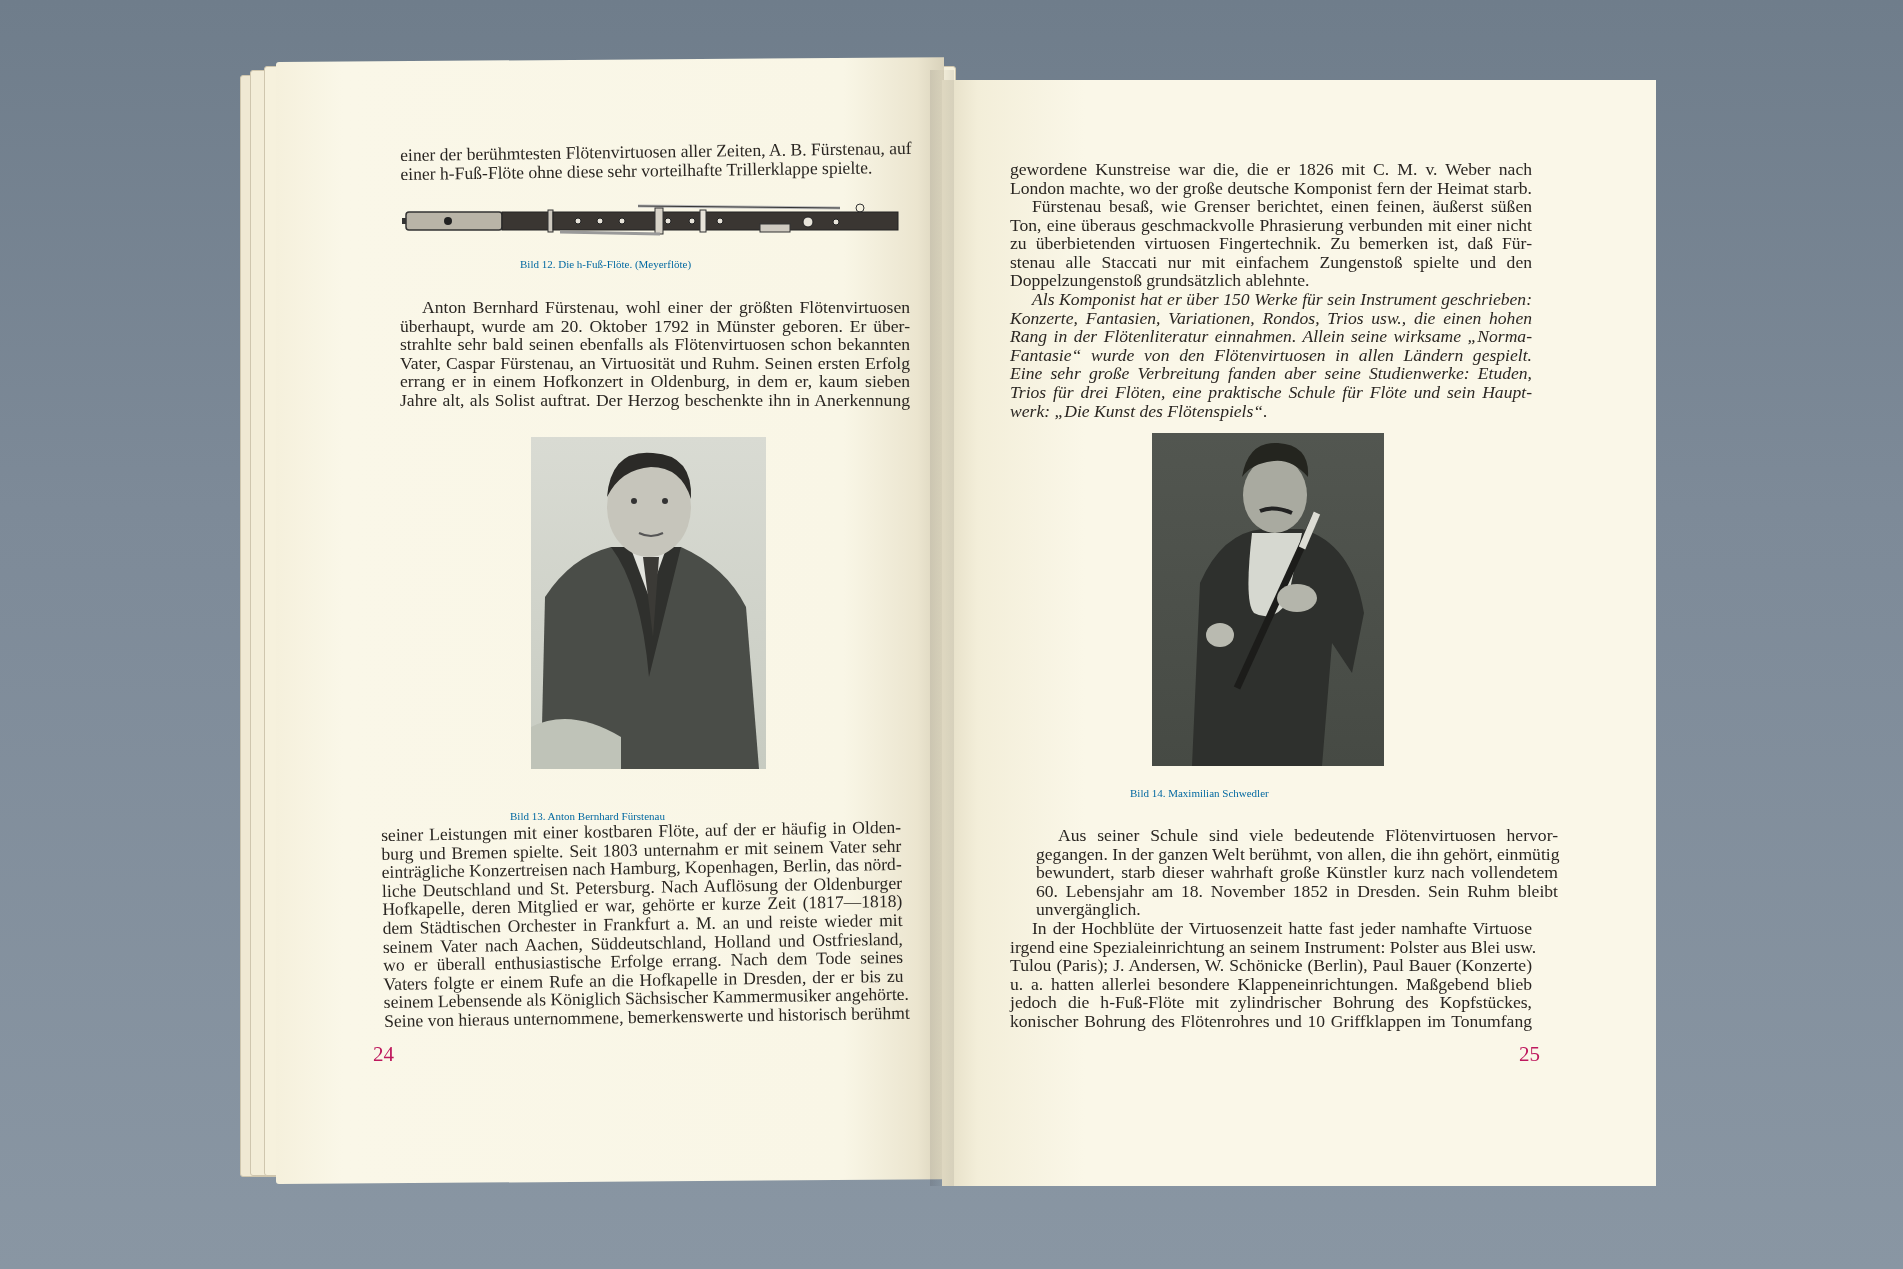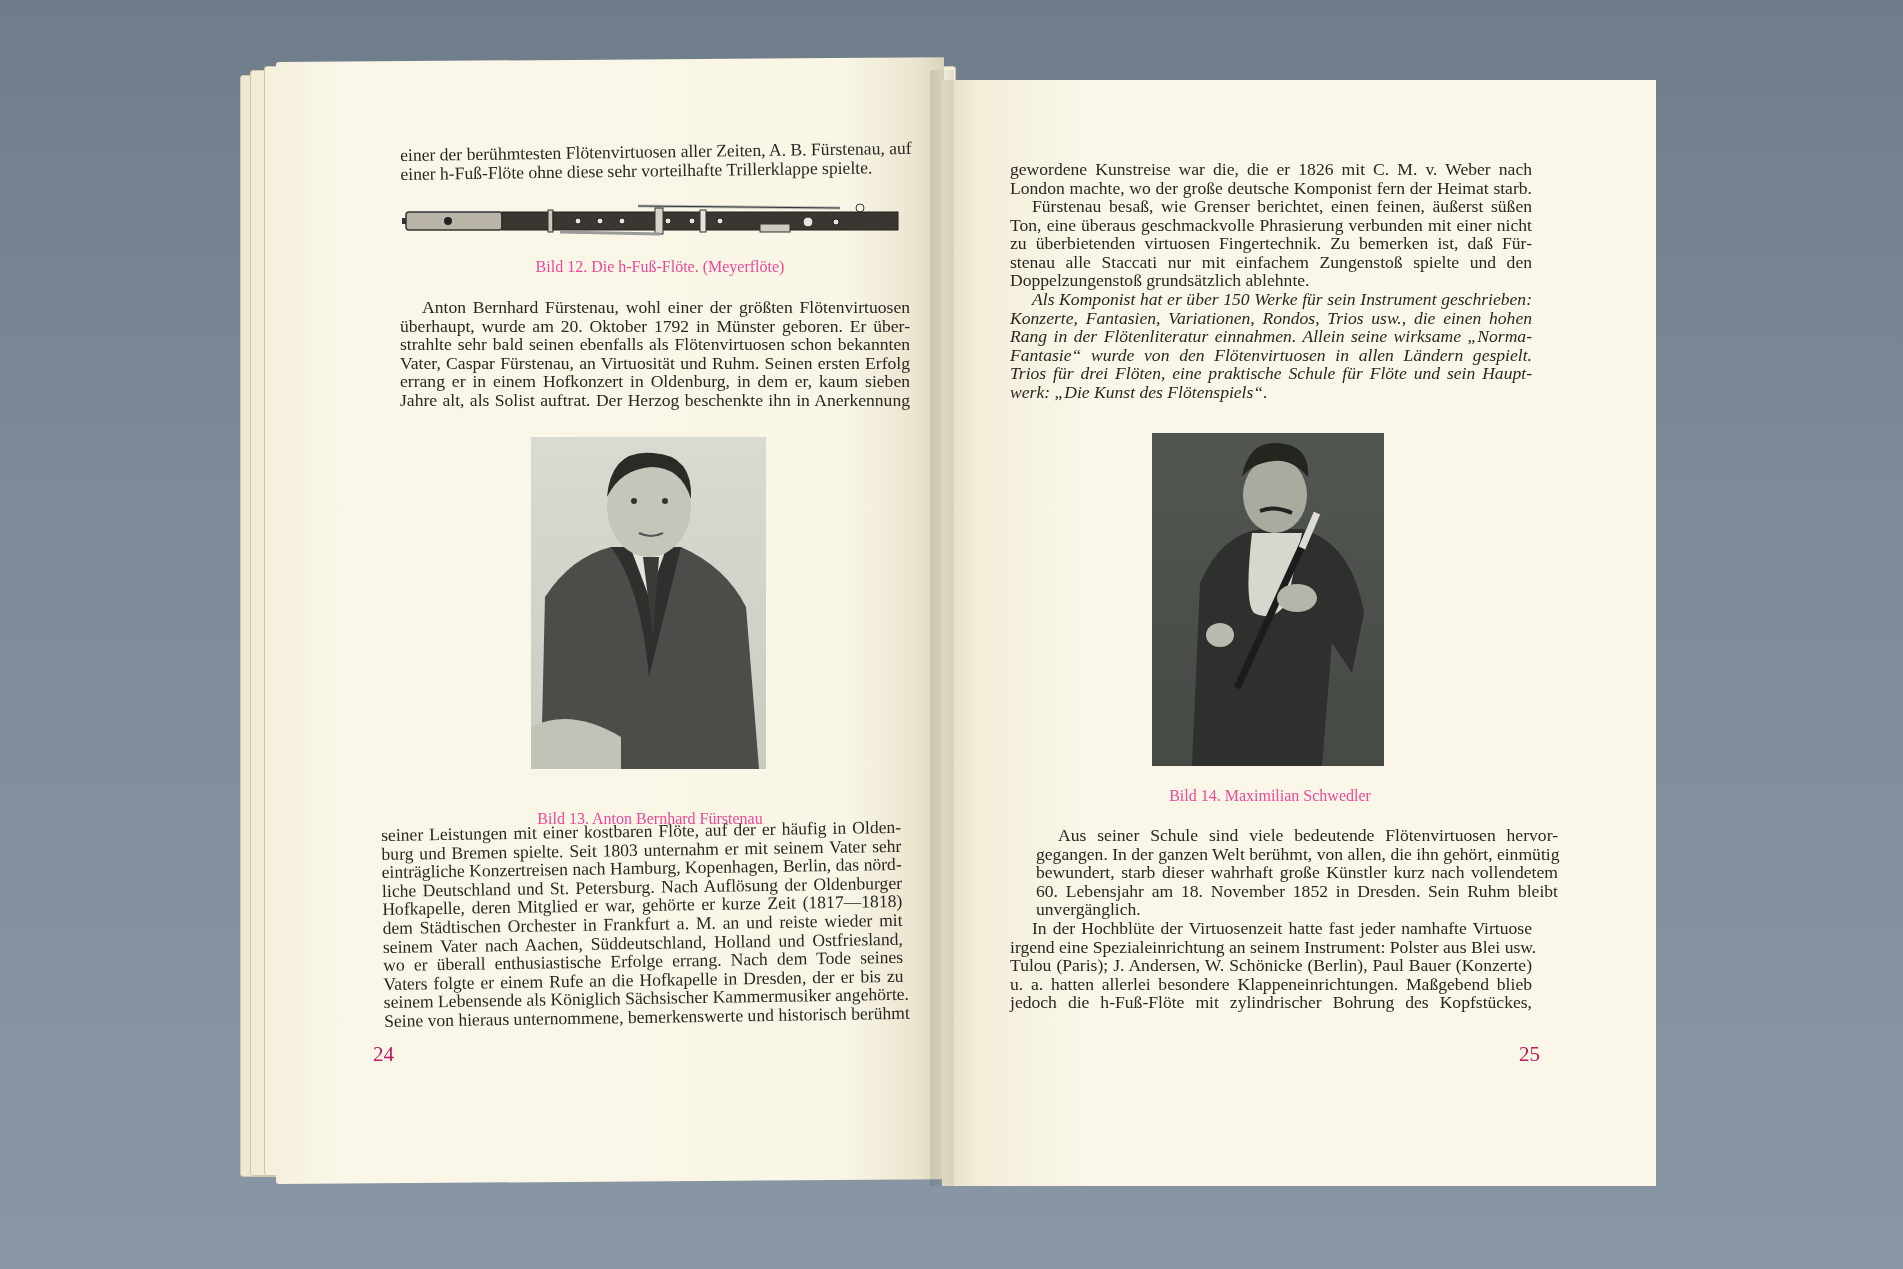--- a/index.html
+++ b/index.html
@@ -7,21 +7,21 @@
     background:linear-gradient(180deg,#6f7d8b 0%,#7d8a98 40%,#8996a3 100%);
     font-family:"Liberation Serif","DejaVu Serif",serif;color:#2a2622;}
   .stack{position:absolute;background:#f2ecd9;border:1px solid #cfc6ae;border-radius:3px;}
   .page{position:absolute;background:#f8f4e3;}
   #left-page{left:276px;top:62px;width:668px;height:1122px;
     background:linear-gradient(90deg,#f5f0dc 0%,#faf7e8 10%,#f9f6e6 85%,#ebe5cf 96%,#d9d2bb 100%);
     border-radius:3px 0 0 3px;transform:skewY(-0.4deg);transform-origin:left top;}
   #right-page{left:942px;top:80px;width:714px;height:1106px;
     background:linear-gradient(90deg,#e3dcc4 0%,#f3eed9 5%,#faf7e8 20%,#faf7e8 100%);}
   .text{position:absolute;font-size:17.6px;line-height:18.6px;text-align:justify;text-align-last:justify;}
-  .caption{position:absolute;font-size:16px;text-align:center;color:#ec4899;}
+  .caption{position:absolute;font-size:11px;text-align:left;color:#0369a1;}
   .pnum{position:absolute;font-size:21px;color:#be185d;}
   .figure{position:absolute;}
   .line{display:block;text-align:justify;text-align-last:justify;white-space:nowrap;}
   .line.end{text-align-last:left;}
   .indent{padding-left:22px;}
 </style>
 </head>
 <body>
 
 <div class="stack" style="left:240px;top:75px;width:700px;height:1100px;background:#efe8d3;"></div>
@@ -116,20 +116,21 @@
   <span class="line">Ton, eine überaus geschmackvolle Phrasierung verbunden mit einer nicht</span>
   <span class="line">zu überbietenden virtuosen Fingertechnik. Zu bemerken ist, daß Für-</span>
   <span class="line">stenau alle Staccati nur mit einfachem Zungenstoß spielte und den</span>
   <span class="line end">Doppelzungenstoß grundsätzlich ablehnte.</span>
 </div>
 <div class="text" style="left:1010px;top:290px;width:522px;font-style:italic;">
   <span class="line indent">Als Komponist hat er über 150 Werke für sein Instrument geschrieben:</span>
   <span class="line">Konzerte, Fantasien, Variationen, Rondos, Trios usw., die einen hohen</span>
   <span class="line">Rang in der Flötenliteratur einnahmen. Allein seine wirksame „Norma-</span>
   <span class="line">Fantasie“ wurde von den Flötenvirtuosen in allen Ländern gespielt.</span>
+  <span class="line">Eine sehr große Verbreitung fanden aber seine Studienwerke: Etuden,</span>
   <span class="line">Trios für drei Flöten, eine praktische Schule für Flöte und sein Haupt-</span>
   <span class="line end">werk: „Die Kunst des Flötenspiels“.</span>
 </div>
 
 <div class="figure" style="left:1152px;top:433px;width:232px;height:333px;background:linear-gradient(180deg,#525650 0%,#4b4f49 60%,#464a44 100%);">
   <svg width="232" height="333" viewBox="0 0 232 333">
     <path d="M40 333 L48 150 Q70 100 110 96 L150 96 Q200 110 212 180 L200 240 L180 210 L170 333 Z" fill="#2e302d"></path>
     <path d="M100 100 Q92 170 102 180 Q120 190 135 170 L150 100 Z" fill="#d6d8d0"></path>
     <ellipse cx="123" cy="62" rx="32" ry="38" fill="#a9aaa0"></ellipse>
     <path d="M90 44 Q96 8 126 10 Q158 12 156 44 Q140 26 122 28 Q100 30 90 44 Z" fill="#24251f"></path>
@@ -148,14 +149,15 @@
   <span class="line">bewundert, starb dieser wahrhaft große Künstler kurz nach vollendetem</span>
   <span class="line">60. Lebensjahr am 18. November 1852 in Dresden. Sein Ruhm bleibt</span>
   <span class="line end">unvergänglich.</span>
 </div>
 <div class="text" style="left:1010px;top:919px;width:522px;">
   <span class="line indent">In der Hochblüte der Virtuosenzeit hatte fast jeder namhafte Virtuose</span>
   <span class="line">irgend eine Spezialeinrichtung an seinem Instrument: Polster aus Blei usw.</span>
   <span class="line">Tulou (Paris); J. Andersen, W. Schönicke (Berlin), Paul Bauer (Konzerte)</span>
   <span class="line">u. a. hatten allerlei besondere Klappeneinrichtungen. Maßgebend blieb</span>
   <span class="line">jedoch die h-Fuß-Flöte mit zylindrischer Bohrung des Kopfstückes,</span>
+  <span class="line">konischer Bohrung des Flötenrohres und 10 Griffklappen im Tonumfang</span>
 </div>
 <div class="pnum" style="left:1519px;top:1042px;">25</div>
 
 </body></html>

